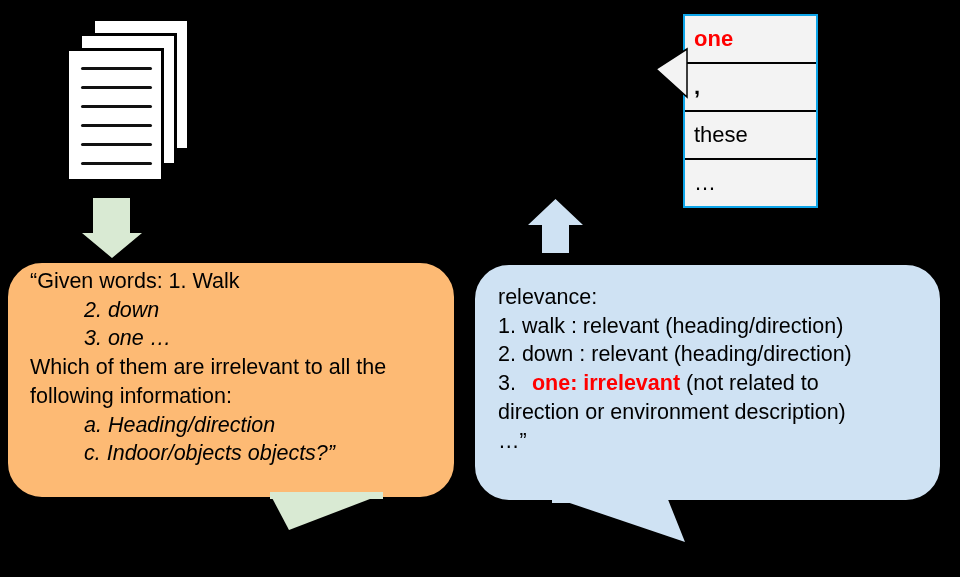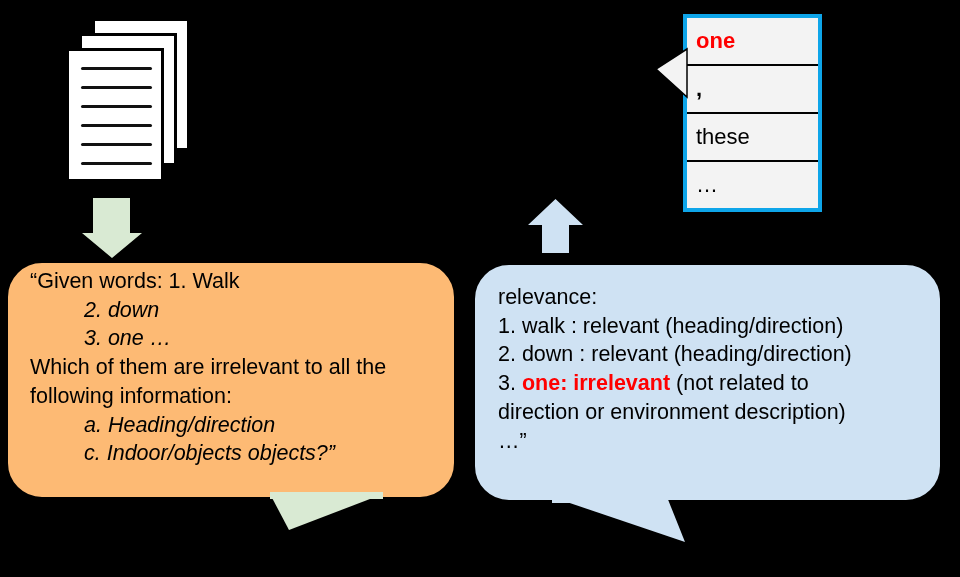--- a/index.html
+++ b/index.html
@@ -22,21 +22,21 @@
   .page-front{left:66px;top:48px;width:98px;height:134px;}
   .doc-line{
     position:absolute;left:12px;width:71px;height:3px;
     background:#111111;border-radius:2px;
   }
   
   .abs-svg{position:absolute;display:block;z-index:3;}
   
   .word-table{
     position:absolute;left:683px;top:14px;width:131px;
-    background:#404040;border:4px solid #0ea5e9;
+    background:#404040;border:2px solid #0ea5e9;
     box-sizing:content-box;z-index:1;
   }
   .word-cell{
     height:46px;display:flex;align-items:center;
     padding-left:9px;font-size:22px;color:#000000;
     border-bottom:2px solid #000000;background:#f3f3f3;
   }
   .word-cell:last-child{border-bottom:none;}
   .word-red{color:#ff0000;font-weight:bold;}
   .word-bold{font-weight:bold;}
@@ -57,21 +57,21 @@
     background:#fdba74;
     padding:4px 6px 0 22px;
   }
   .bubble-blue{
     left:473px;top:263px;width:469px;height:239px;
     background:#cfe2f3;
     padding:18px 4px 0 23px;
   }
   .bubble-line{white-space:nowrap;}
   .indent{padding-left:54px;font-style:italic;}
-  .red-bold{color:#ff0000;font-weight:bold;}
+  .red-bold{color:#ff0000;font-weight:bold;margin-left:10px;}
   .tail-svg{position:absolute;z-index:2;}
 </style>
 </head>
 <body>
 
 <div>
   <div class="page page-back"></div>
   <div class="page page-mid"></div>
   <div class="page page-front">
     <div class="doc-line" style="top:16px"></div>

